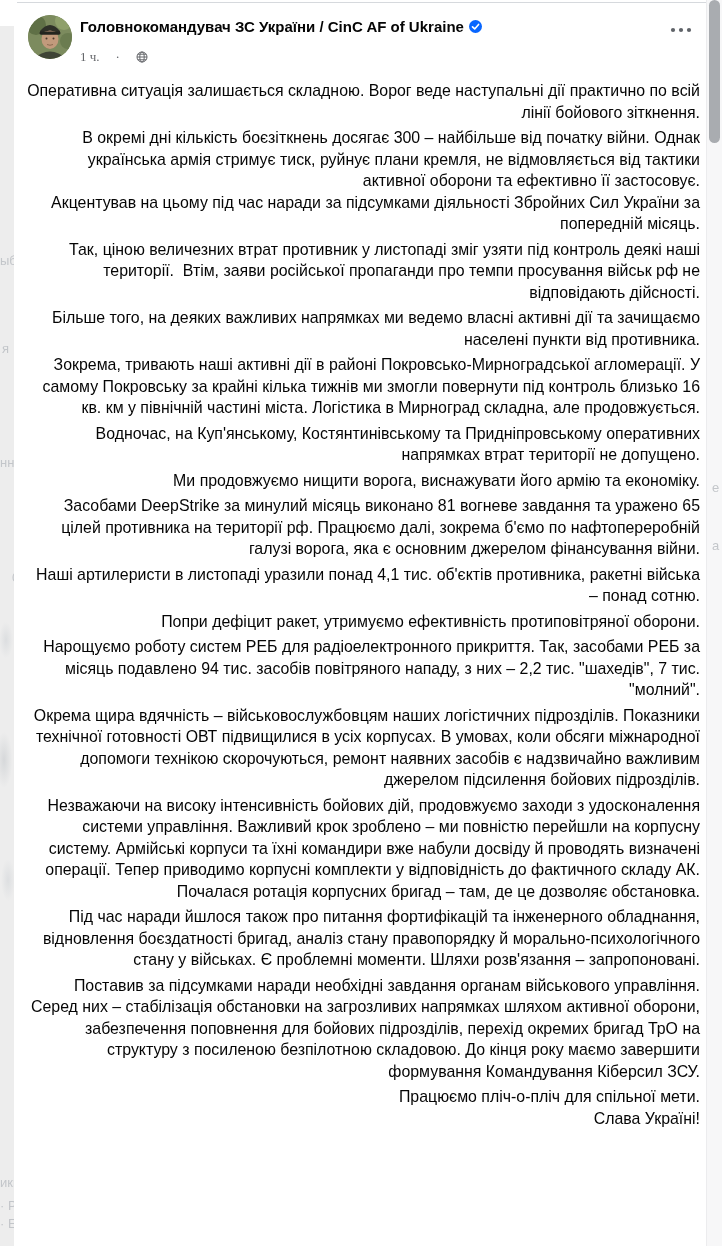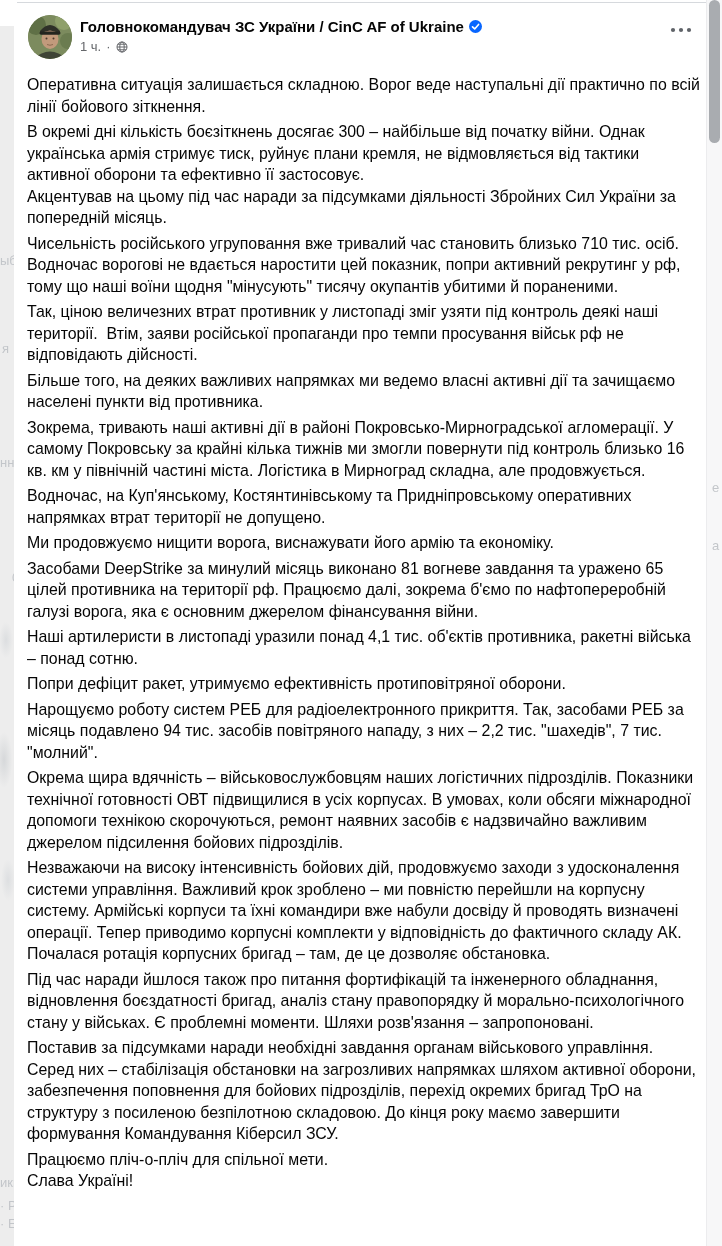--- a/index.html
+++ b/index.html
@@ -49,40 +49,41 @@
   .fragments { position: absolute; inset: 0; z-index: 2; pointer-events: none; }
   .frag {
     position: absolute;
     color: #c3c6ca; font-size: 13px; line-height: 16px; white-space: nowrap;
   }
   
   .card {
     position: absolute; left: 14px; right: 16px; top: 0; bottom: 0;
     background: var(--card-bg, #ffffff);
     z-index: 3;
+    text-align: right;
   }
   .card::before {
     content: ""; position: absolute; top: 2px; left: 3px; right: 0; height: 1px;
     background: var(--divider, #d6d9dd);
   }
   .header { display: flex; align-items: flex-start; padding: 15px 12px 0 14px; }
   .avatar {
     width: 44px; height: 44px; border-radius: 50%; overflow: hidden;
     flex: none; cursor: pointer; background: #7c8b5e;
   }
   .head-text { margin-left: 8px; padding-top: 2px; min-width: 0; }
   .name-row { display: flex; align-items: center; gap: 5px; }
   .name {
     font-size: 15px; line-height: 19px; font-weight: 700;
     color: var(--text-primary, #050505); cursor: pointer; white-space: nowrap;
   }
   .badge { display: inline-flex; flex: none; }
   .meta-row {
-    display: flex; align-items: center; gap: 5px; margin-top: 2px;
-    font-size: 13px; line-height: 17px; color: var(--text-secondary, #65676b);
+    display: flex; align-items: center; gap: 16px; margin-top: 12px;
+    font-size: 13px; line-height: 17px; color: var(--text-secondary, #65676b); font-family: Liberation Serif, serif;
   }
   .meta-row .globe { display: inline-flex; color: var(--text-secondary, #65676b); }
   .menu {
     margin-left: auto; padding: 12px 2px 6px 10px; cursor: pointer;
     color: #5f6368; display: flex; align-items: center;
   }
   .body {
     padding: 11px 6px 0 13px;
     font-size: 15.9px; line-height: 21.5px;
     color: var(--text-primary, #050505);
@@ -169,21 +170,20 @@
         </svg>
       </div>
 
     </div>
 
     <div class="body">
 
     <p>Оперативна ситуація залишається складною. Ворог веде наступальні дії практично по всій лінії бойового зіткнення.</p>
         <p>В окремі дні кількість боєзіткнень досягає 300 – найбільше від початку війни. Однак українська армія стримує тиск, руйнує плани кремля, не відмовляється від тактики активної оборони та ефективно її застосовує.
 Акцентував на цьому під час наради за підсумками діяльності Збройних Сил України за попередній місяць.</p>
-        <p>Чисельність російського угруповання вже тривалий час становить близько 710 тис. осіб. Водночас ворогові не вдається наростити цей показник, попри активний рекрутинг у рф, тому що наші воїни щодня "мінусують" тисячу окупантів убитими й пораненими.</p>
         <p>Так, ціною величезних втрат противник у листопаді зміг узяти під контроль деякі наші території.  Втім, заяви російської пропаганди про темпи просування військ рф не відповідають дійсності.</p>
         <p>Більше того, на деяких важливих напрямках ми ведемо власні активні дії та зачищаємо населені пункти від противника.</p>
         <p>Зокрема, тривають наші активні дії в районі Покровсько-Мирноградської агломерації. У самому Покровську за крайні кілька тижнів ми змогли повернути під контроль близько 16 кв. км у північній частині міста. Логістика в Мирноград складна, але продовжується.</p>
         <p>Водночас, на Куп'янському, Костянтинівському та Придніпровському оперативних напрямках втрат території не допущено.</p>
         <p>Ми продовжуємо нищити ворога, виснажувати його армію та економіку.</p>
         <p>Засобами DeepStrike за минулий місяць виконано 81 вогневе завдання та уражено 65 цілей противника на території рф. Працюємо далі, зокрема б'ємо по нафтопереробній галузі ворога, яка є основним джерелом фінансування війни.</p>
         <p>Наші артилеристи в листопаді уразили понад 4,1 тис. об'єктів противника, ракетні війська – понад сотню.</p>
         <p>Попри дефіцит ракет, утримуємо ефективність протиповітряної оборони.</p>
         <p>Нарощуємо роботу систем РЕБ для радіоелектронного прикриття. Так, засобами РЕБ за місяць подавлено 94 тис. засобів повітряного нападу, з них – 2,2 тис. "шахедів", 7 тис. "молний".</p>
         <p>Окрема щира вдячність – військовослужбовцям наших логістичних підрозділів. Показники технічної готовності ОВТ підвищилися в усіх корпусах. В умовах, коли обсяги міжнародної допомоги технікою скорочуються, ремонт наявних засобів є надзвичайно важливим джерелом підсилення бойових підрозділів.</p>

